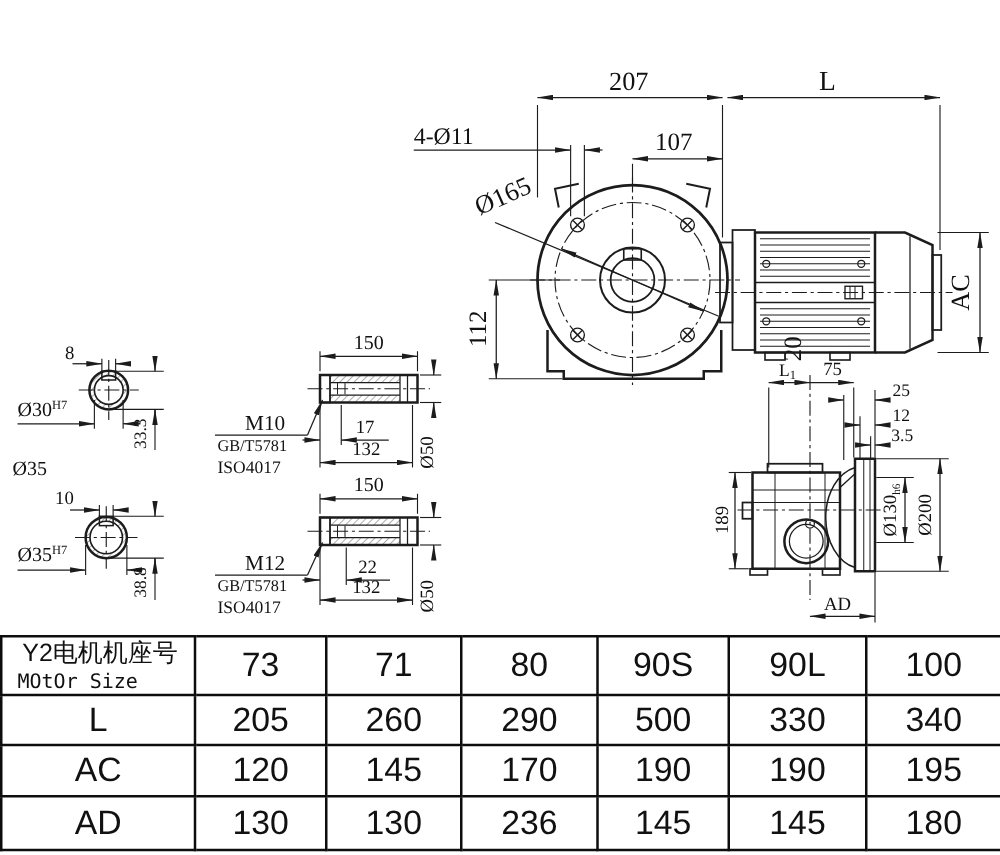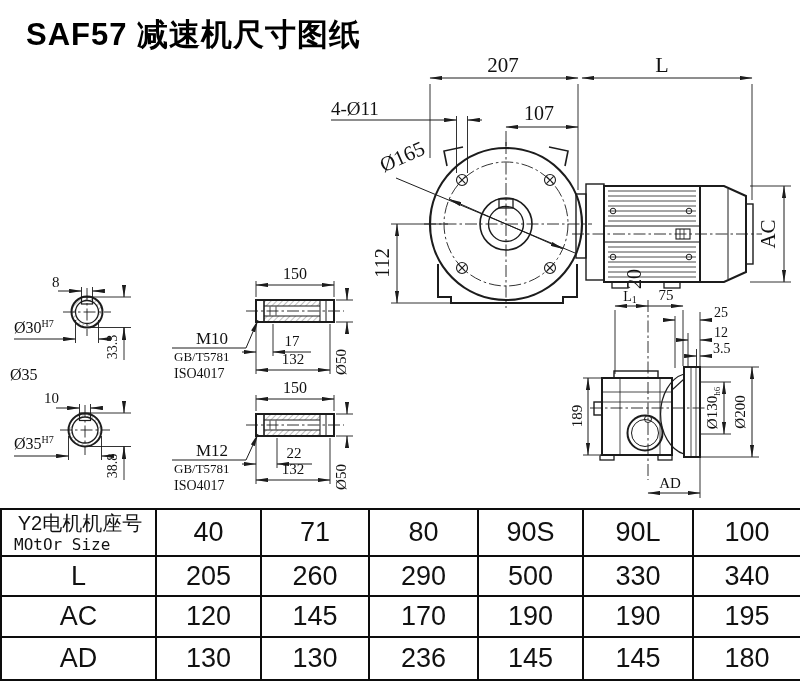--- a/index.html
+++ b/index.html
@@ -23,21 +23,20 @@
   .cn{font-size:20px;text-align:center;padding-left:3px;line-height:24px;white-space:nowrap;}
   .en{font-family:"DejaVu Sans Mono","Liberation Mono",monospace;font-size:16px;
       text-align:left;padding-left:12px;line-height:20px;white-space:nowrap;}
   .r0{height:47px}.r1{height:40px}.r2{height:41px}.r3{height:43px}
 </style>
 </head>
 <body>
 
 <div class="page">
 
-  <div class="title">SAF57 减速机尺寸图纸</div>
 
   <svg width="800" height="508" viewBox="0 0 800 508">
     <defs>
       <marker id="ar" viewBox="0 0 12 4" refX="11.5" refY="2" markerWidth="13" markerHeight="4.5" orient="auto-start-reverse">
           <path d="M0,0 L12,2 L0,4 Z" fill="#1c1c1c"></path>
         </marker>
       <pattern id="hx" patternUnits="userSpaceOnUse" width="4" height="4" patternTransform="rotate(45)">
         <rect width="4" height="4" fill="#fff"></rect>
         <line x1="0" y1="0" x2="0" y2="4" stroke="#444" stroke-width="0.7"></line>
       </pattern>
@@ -313,21 +312,21 @@
         <col style="width:105px">
         <col style="width:110px">
         <col style="width:108px">
     </colgroup>
     <tbody>
         <tr class="r0">
       <td class="lab">
         <div class="cn">Y2电机机座号</div>
         <div class="en">MOtOr Size</div>
       </td>
-      <td>40</td>
+      <td>73</td>
       <td>71</td>
       <td>80</td>
       <td>90S</td>
       <td>90L</td>
       <td>100</td>
     </tr>
     <tr class="r1">
       <td class="lab">L</td>
       <td>205</td>
       <td>260</td>

